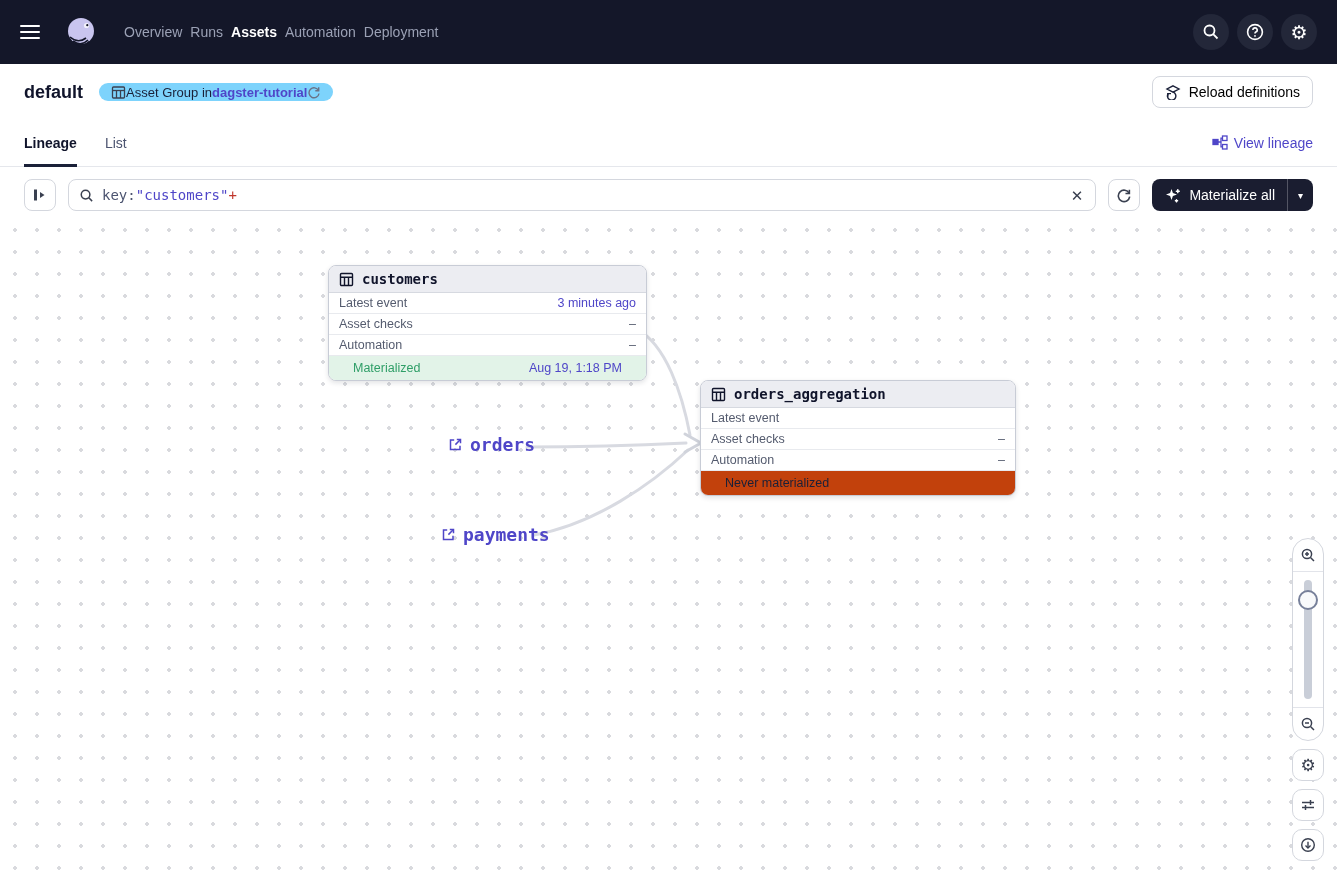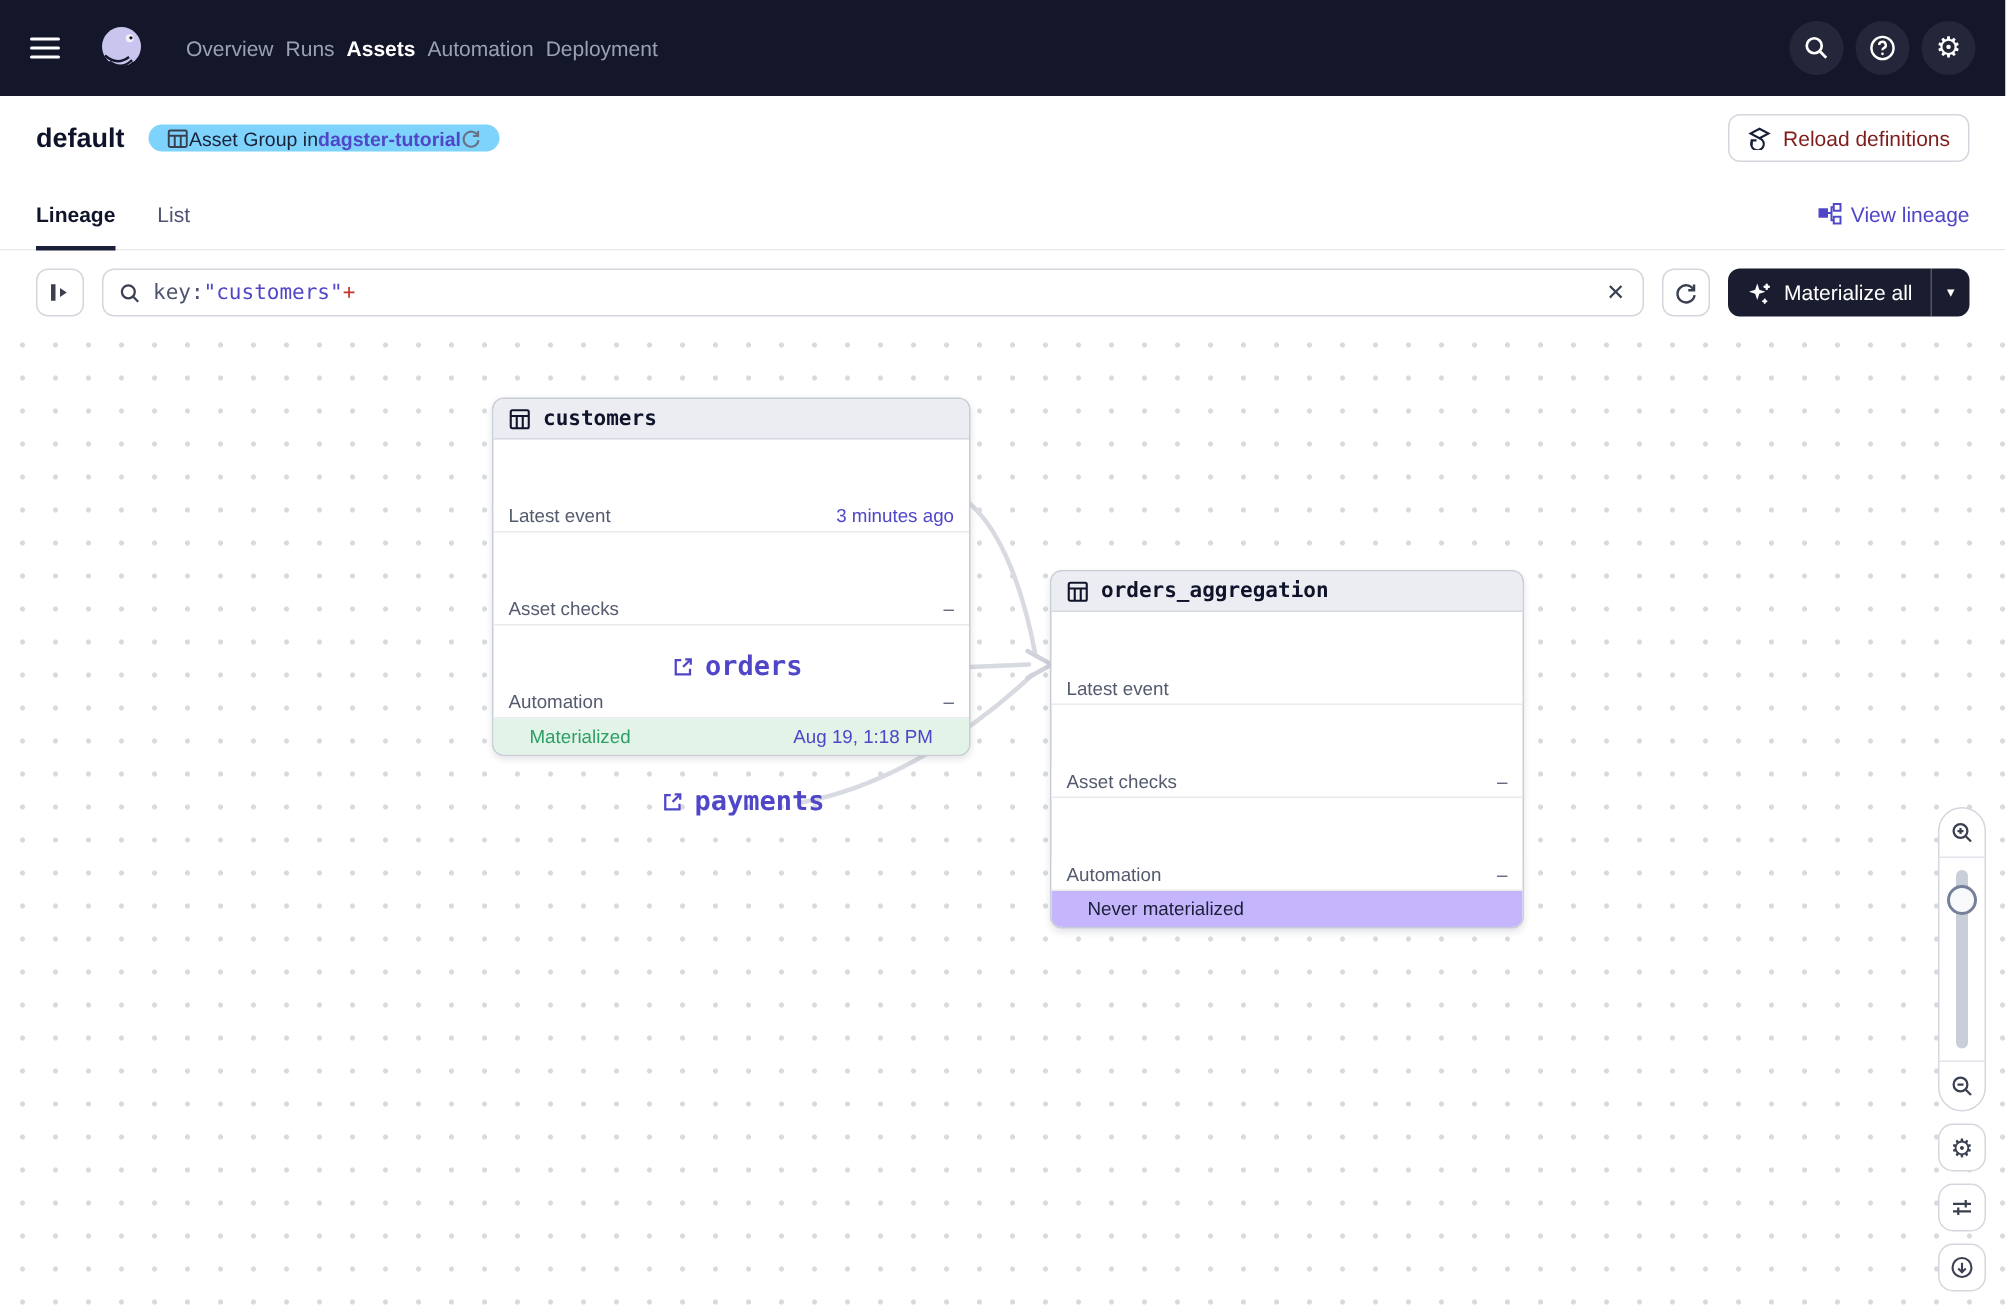--- a/index.html
+++ b/index.html
@@ -19,21 +19,21 @@
   .nav-iconbtn { width:36px; height:36px; border-radius:50%; background:#232739; border:none; cursor:pointer; display:flex; align-items:center; justify-content:center; margin-left:8px; color:#fff; }
   .nav-iconbtn svg { stroke:#fff; }
   .gear-glyph { font-size:19px; color:#fff; line-height:1; }
 
   
   .pagehead { height:56px; display:flex; align-items:center; padding:0 24px; background:#fff; }
   .page-title { font-size:18px; font-weight:700; color:#10142b; }
   .badge { margin-left:16px; height:18px; background:#7dd3fc; border-radius:14px; display:flex; align-items:center; gap:0; padding:0 12px; font-size:13px; color:#1a2038; }
   .badge a { color:#4f46c8; text-decoration:none; cursor:pointer;font-weight:bold; }
   .pagehead .spacer { flex:1; }
-  .reload-btn { height:32px; border:1px solid #d4d7de; background:#fff; border-radius:8px; display:flex; align-items:center; gap:8px; padding:0 12px; font-size:14px; color:#7f1d1d; cursor:pointer; font-family:inherit; }
+  .reload-btn { height:32px; border:1px solid #d4d7de; background:#fff; border-radius:8px; display:flex; align-items:center; gap:8px; padding:0 12px; font-size:14px; color:#000000; cursor:pointer; font-family:inherit; }
 
   
   .tabsrow { height:47px; display:flex; align-items:stretch; padding:0 24px; border-bottom:1px solid #e5e7ec; background:#fff; }
   .tab { display:flex; align-items:center; font-size:14px; color:#4c5470; cursor:pointer; margin-right:28px; position:relative; }
   .tab.active { color:#10142b; font-weight:700; }
   .tab.active::after { content:""; position:absolute; left:0; right:0; bottom:-1px; height:3px; background:#1a2038; }
   .tabsrow .spacer { flex:1; }
   .viewlineage { display:flex; align-items:center; gap:6px; color:#4f46c8; font-size:14px; cursor:pointer; text-decoration:none; }
 
   
@@ -50,29 +50,29 @@
   .split-caret { width:26px; display:flex; align-items:center; justify-content:center; border:none; border-left:1px solid rgba(255,255,255,.25); background:none; color:#fff; cursor:pointer; font-size:10px; }
 
   
   .canvas { position:relative; flex:1; background:#fff;
     background-image:radial-gradient(circle, #d9dade 1.6px, transparent 1.6px);
     background-size:22px 22px; background-position:4px 18px; overflow:hidden; }
   .edges { position:absolute; inset:0; pointer-events:none; }
 
   .asset-node { position:absolute; width:319px; background:#fff; border:1px solid #c8ccd6; border-radius:8px; box-shadow:0 2px 5px rgba(20,23,41,.12); cursor:pointer; overflow:hidden; }
   .node-header { background:#ecedf2; display:flex; align-items:center; gap:8px; padding:5px 10px; border-bottom:1px solid #d6d9e0; color:#10142b; font-size:14px; font-weight:700; }
-  .node-row { height:21px; display:flex; align-items:center; justify-content:space-between; padding:0 10px; border-bottom:1px solid #e8eaee; font-size:12.5px; background:#fff;margin-top:41px; }
+  .node-row { height:21px; display:flex; align-items:center; justify-content:space-between; padding:0 10px; border-bottom:1px solid #e8eaee; font-size:12.5px; background:#fff; }
   .row-label { color:#545b6e; }
   .row-value { color:#545b6e; }
   .row-value.link { color:#4f46c8; }
   .node-status { height:24px; display:flex; align-items:center; justify-content:space-between; padding:0 24px; font-size:12.5px; }
   .status-green { background:#e2f3e8; }
   .status-green .status-label { color:#2e9e67; }
   .status-green .status-value { color:#4f46c8; }
-  .status-gray { background:#c4b5fd; }
+  .status-gray { background:#c2410c; }
   .status-gray .status-label { color:#1a2038; }
 
   .ext-asset { position:absolute; display:flex; align-items:center; gap:7px; color:#4f46c8; font-size:18px; font-weight:700; cursor:pointer; }
 
   
   .zoom-pill { position:absolute; left:1292px; top:315px; width:32px; height:203px; background:#fff; border:1px solid #d4d7de; border-radius:16px; display:flex; flex-direction:column; align-items:center; }
   .zoom-pill .zbtn { width:30px; height:32px; background:none; border:none; cursor:pointer; display:flex; align-items:center; justify-content:center; flex-shrink:0; }
   .zoom-pill .zdiv { width:30px; height:1px; background:#e2e4ea; flex-shrink:0; }
   .slider-area { position:relative; width:30px; flex:1; cursor:pointer; }
   .slider-track { position:absolute; left:11px; top:8px; bottom:8px; width:8px; background:#c9ced8; border-radius:4px; }

